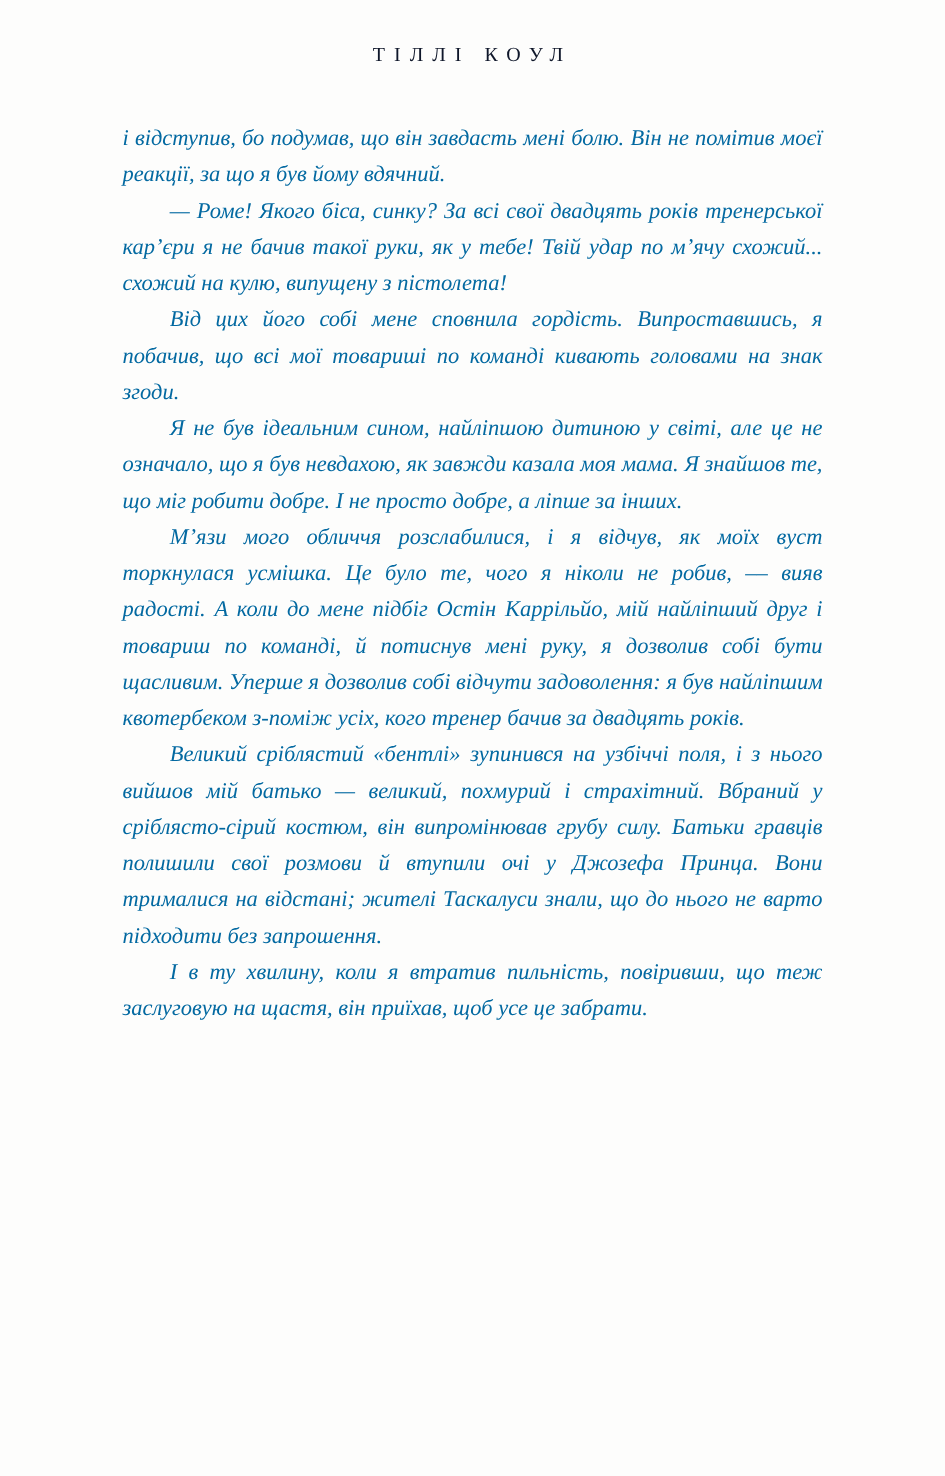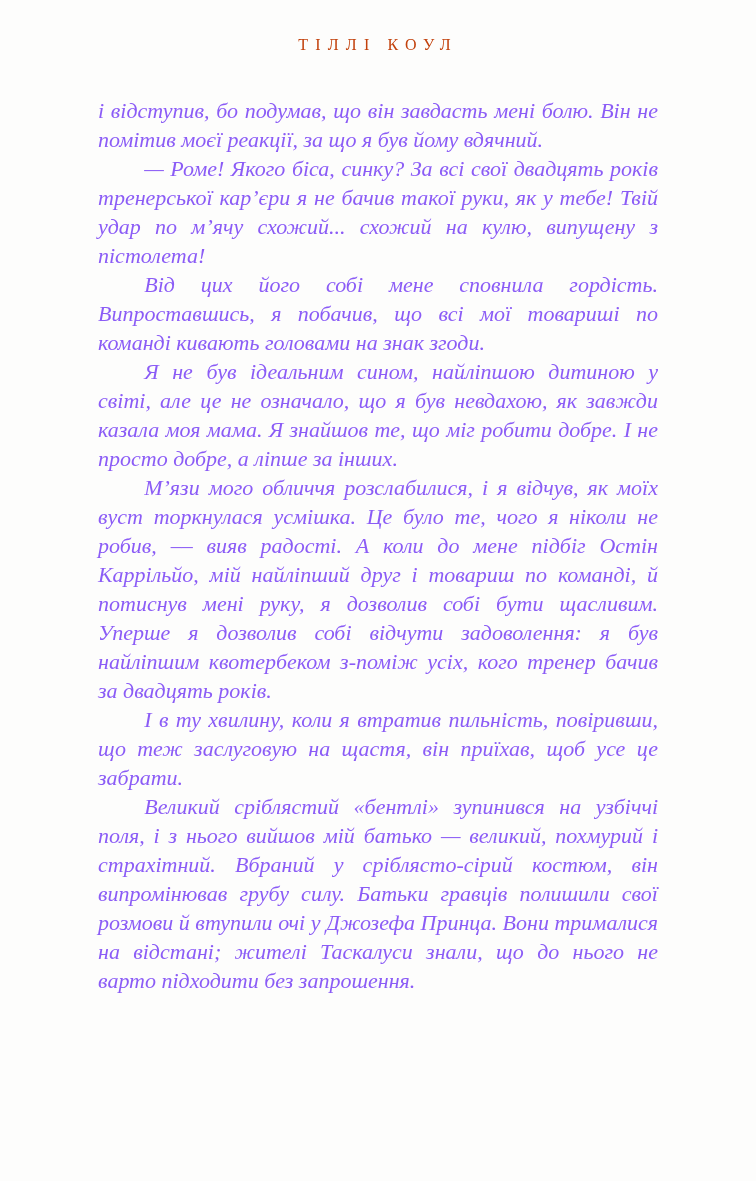--- a/index.html
+++ b/index.html
@@ -13,31 +13,31 @@
     overflow: hidden;
     font-family: "Liberation Serif", "DejaVu Serif", serif;
     color: #1c1c1c;
   }
   .running-header {
     padding-top: 36px;
     text-align: center;
     font-size: 16px;
     font-weight: normal;
     letter-spacing: 0.45em;
-    color: #c2410c;
+    color: #0f172a;
     text-transform: uppercase;
   }
   .text-block {
     width: 560px;
     margin: 42px auto 0 auto;
     font-style: italic;
-    font-size: 22px;
+    font-size: 18px;
     line-height: 29px;
     text-align: justify;
-    color: #8b5cf6;
+    color: #0369a1;
   }
   .text-block p {
     margin: 0;
     padding: 0;
     text-indent: 2.1em;
   }
   .text-block p.no-indent {
     text-indent: 0;
   }
   .page-number {
@@ -57,18 +57,18 @@
 <div class="book-page">
 
   <div class="running-header">ТІЛЛІ КОУЛ</div>
 
   <div class="text-block">
     <p class="no-indent">і відступив, бо подумав, що він завдасть мені болю. Він не помітив моєї реакції, за що я був йому вдячний.</p>
     <p>— Роме! Якого біса, синку? За всі свої двадцять років тренерської кар’єри я не бачив такої руки, як у тебе! Твій удар по м’ячу схожий... схожий на кулю, випущену з пістолета!</p>
     <p>Від цих його собі мене сповнила гордість. Випроставшись, я побачив, що всі мої товариші по команді кивають головами на знак згоди.</p>
     <p>Я не був ідеальним сином, найліпшою дитиною у світі, але це не означало, що я був невдахою, як завжди казала моя мама. Я знайшов те, що міг робити добре. І не просто добре, а ліпше за інших.</p>
     <p>М’язи мого обличчя розслабилися, і я відчув, як моїх вуст торкнулася усмішка. Це було те, чого я ніколи не робив, –– вияв радості. А коли до мене підбіг Остін Каррільйо, мій найліпший друг і товариш по команді, й потиснув мені руку, я дозволив собі бути щасливим. Уперше я дозволив собі відчути задоволення: я був найліпшим квотербеком з-поміж усіх, кого тренер бачив за двадцять років.</p>
+    <p>Великий сріблястий «бентлі» зупинився на узбіччі поля, і з нього вийшов мій батько — великий, похмурий і страхітний. Вбраний у сріблясто-сірий костюм, він випромінював грубу силу. Батьки гравців полишили свої розмови й втупили очі у Джозефа Принца. Вони трималися на відстані; жителі Таскалуси знали, що до нього не варто підходити без запрошення.</p>
     <p>І в ту хвилину, коли я втратив пильність, повіривши, що теж заслуговую на щастя, він приїхав, щоб усе це забрати.</p>
-    <p>Великий сріблястий «бентлі» зупинився на узбіччі поля, і з нього вийшов мій батько — великий, похмурий і страхітний. Вбраний у сріблясто-сірий костюм, він випромінював грубу силу. Батьки гравців полишили свої розмови й втупили очі у Джозефа Принца. Вони трималися на відстані; жителі Таскалуси знали, що до нього не варто підходити без запрошення.</p>
   </div>
 
 
 </div>
 
 </body></html>

